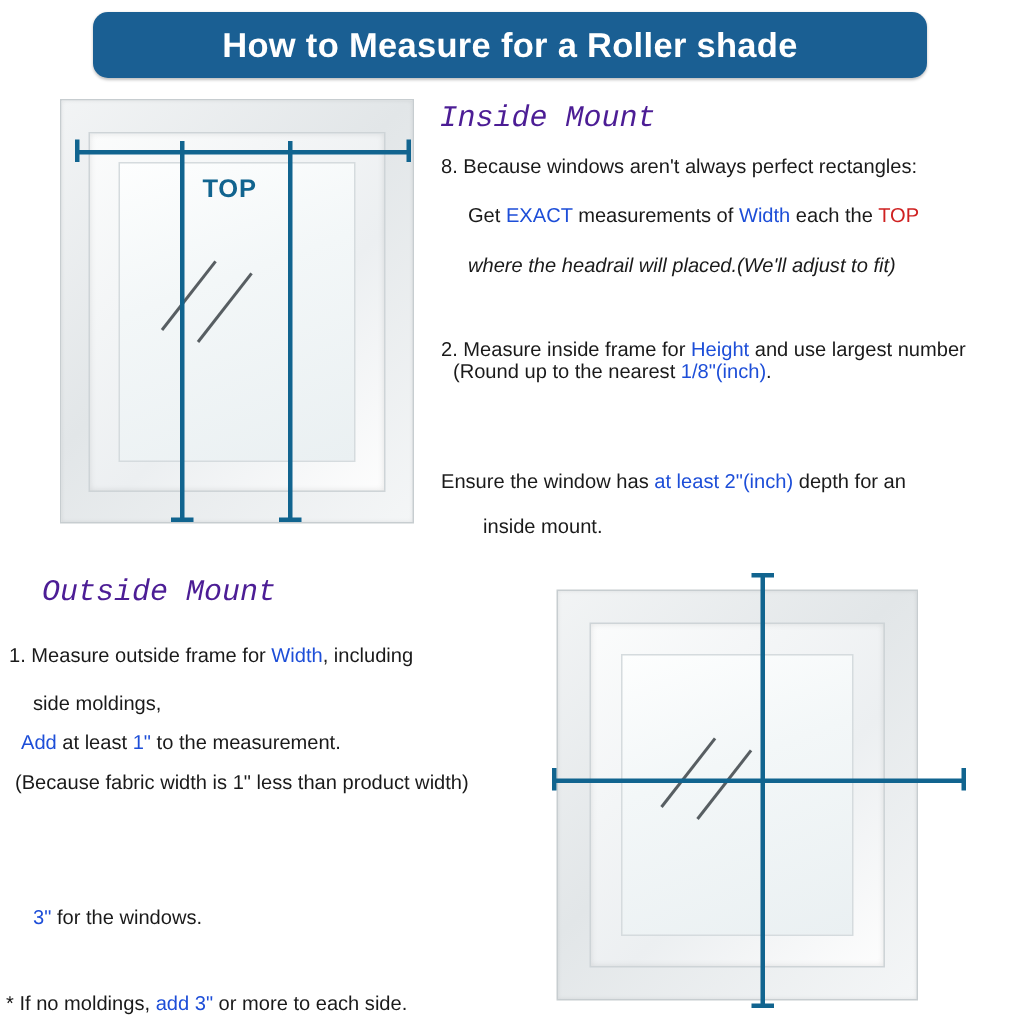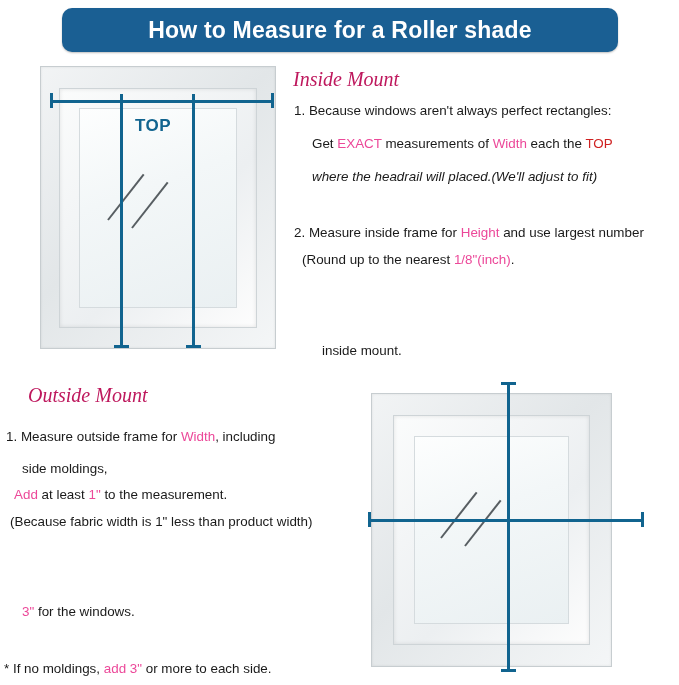--- a/index.html
+++ b/index.html
@@ -39,38 +39,38 @@
     color: #ffffff;
     font-size: 23px;
     font-weight: bold;
     letter-spacing: 0.2px;
     white-space: nowrap;
   }
 
   
   .section-heading {
     position: absolute;
-    font-family: Liberation Serif, serif;
+    font-family: Liberation Mono, monospace;
     font-style: italic;
     font-size: 20px;
-    color: #be185d;
+    color: #4c1d95;
     white-space: nowrap;
   }
   #inside-heading { left: 293px; top: 68px; }
   #outside-heading { left: 4px; top: 384px; margin-left: 24px; }
 
   
   .text-line {
     position: absolute;
     font-size: 13.4px;
     color: #1a1a1a;
     white-space: nowrap;
     line-height: 1.2;
   }
-  .hl-pink { color: #ec4899; }
+  .hl-pink { color: #1d4ed8; }
   .hl-red  { color: #cf2121; }
 
   
   .window {
     position: absolute;
   }
   .frame-outer {
     position: absolute;
     left: 0; top: 0;
     width: 100%; height: 100%;
@@ -156,39 +156,42 @@
     <div class="mline-v" style="left:152px; top:28px; height:254px;"></div>
     <div class="cap-h" style="left:74px; top:279px;"></div>
     <div class="cap-h" style="left:146px; top:279px;"></div>
 
     <div class="top-label" style="left:95px; top:50px;">TOP</div>
   </div>
 
   <div class="section-heading" id="inside-heading">Inside Mount</div>
 
   <div class="text-line" style="left:294px; top:103px;">
-    <span>1. Because windows aren't always perfect rectangles:</span>
+    <span>8. Because windows aren't always perfect rectangles:</span>
   </div>
 
   <div class="text-line" style="left:312px; top:136px;">
     <span>Get </span><span class="hl-pink">EXACT</span><span> measurements of </span><span class="hl-pink">Width</span><span> each the </span><span class="hl-red">TOP</span>
   </div>
 
   <div class="text-line" style="left:312px; top:169px;font-style:italic;">
     <span>where the headrail will placed.(We'll adjust to fit)</span>
   </div>
 
   <div class="text-line" style="left:294px; top:225px;">
     <span>2. Measure inside frame for </span><span class="hl-pink">Height</span><span> and use largest number</span>
   </div>
 
-  <div class="text-line" style="left:302px; top:252px;text-align:right;">
+  <div class="text-line" style="left:302px; top:240px;text-align:right;">
     <span>(Round up to the nearest </span><span class="hl-pink">1/8"(inch)</span><span>.</span>
   </div>
 
+  <div class="text-line" style="left:294px; top:313px;">
+    <span>Ensure the window has </span><span class="hl-pink">at least 2"(inch)</span><span> depth for an</span>
+  </div>
 
   <div class="text-line" style="left:294px; top:343px;padding-left:28px;">
     <span>inside mount.</span>
   </div>
 
   <div class="section-heading" id="outside-heading">Outside Mount</div>
 
   <div class="text-line" style="left:6px; top:429px;">
     <span>1. Measure outside frame for </span><span class="hl-pink">Width</span><span>, including</span>
   </div>

